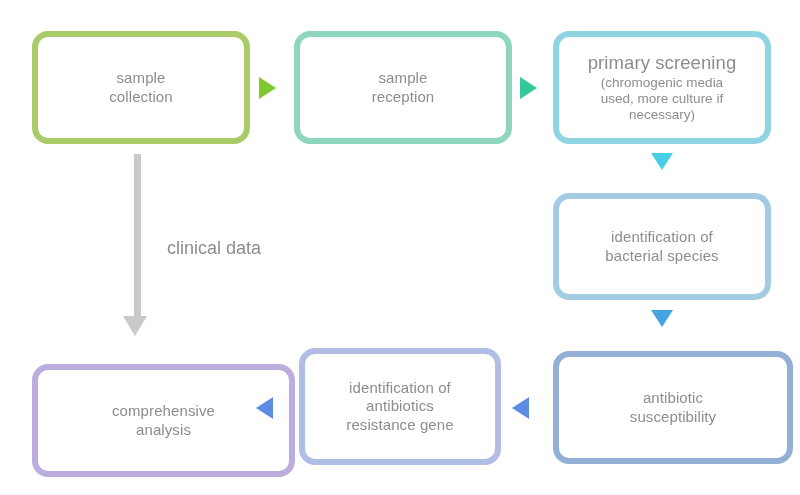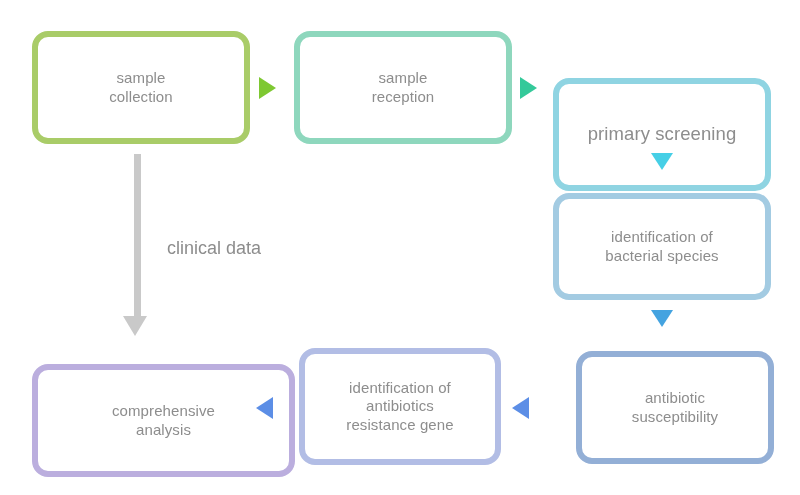--- a/index.html
+++ b/index.html
@@ -44,21 +44,21 @@
     letter-spacing: 0px;
     white-space: pre-line;
   }
   .node .stack {
     display: block;
     padding: 0 6px;
   }
 
   
   .f-lg  { font-size: 15px; }
-  .f-md  { font-size: 18.5px; margin-top: 47px; }
+  .f-md  { font-size: 18.5px; }
   .f-sm  { font-size: 13.5px; }
 
   
   .tri {
     position: absolute;
     width: 0;
     height: 0;
   }
   .tri-right {
     border-top: 11px solid transparent;
@@ -116,32 +116,35 @@
     <span class="stack">
       <span class="label">sample
 reception</span>
 
     </span>
   </div>
 
   <div class="node f-md" id="node-2" style="left: 553px; top: 31px; width: 218px; height: 113px; border-color: rgb(143, 212, 226); border-width: 6px; color: rgb(141, 141, 141);">
     <span class="stack">
       <span class="label">primary screening</span>
+      <span class="sublabel f-sm">(chromogenic media
+used, more culture if
+necessary)</span>
     </span>
   </div>
 
   <div class="node f-lg" id="node-3" style="left: 553px; top: 193px; width: 218px; height: 107px; border-color: rgb(163, 203, 226); border-width: 6px; color: rgb(141, 141, 141);">
     <span class="stack">
       <span class="label">identification of
 bacterial species</span>
 
     </span>
   </div>
 
-  <div class="node f-lg" id="node-4" style="left: 576px; top: 351px; width: 198px; height: 113px; border-color: rgb(147, 175, 214); border-width: 6px; color: rgb(141, 141, 141);">
+  <div class="node f-lg" id="node-4" style="left: 553px; top: 351px; width: 240px; height: 113px; border-color: rgb(147, 175, 214); border-width: 6px; color: rgb(141, 141, 141);">
     <span class="stack">
       <span class="label">antibiotic
 susceptibility</span>
 
     </span>
   </div>
 
   <div class="node f-lg" id="node-5" style="left: 299px; top: 348px; width: 202px; height: 117px; border-color: rgb(178, 189, 229); border-width: 6px; color: rgb(141, 141, 141);">
     <span class="stack">
       <span class="label">identification of

